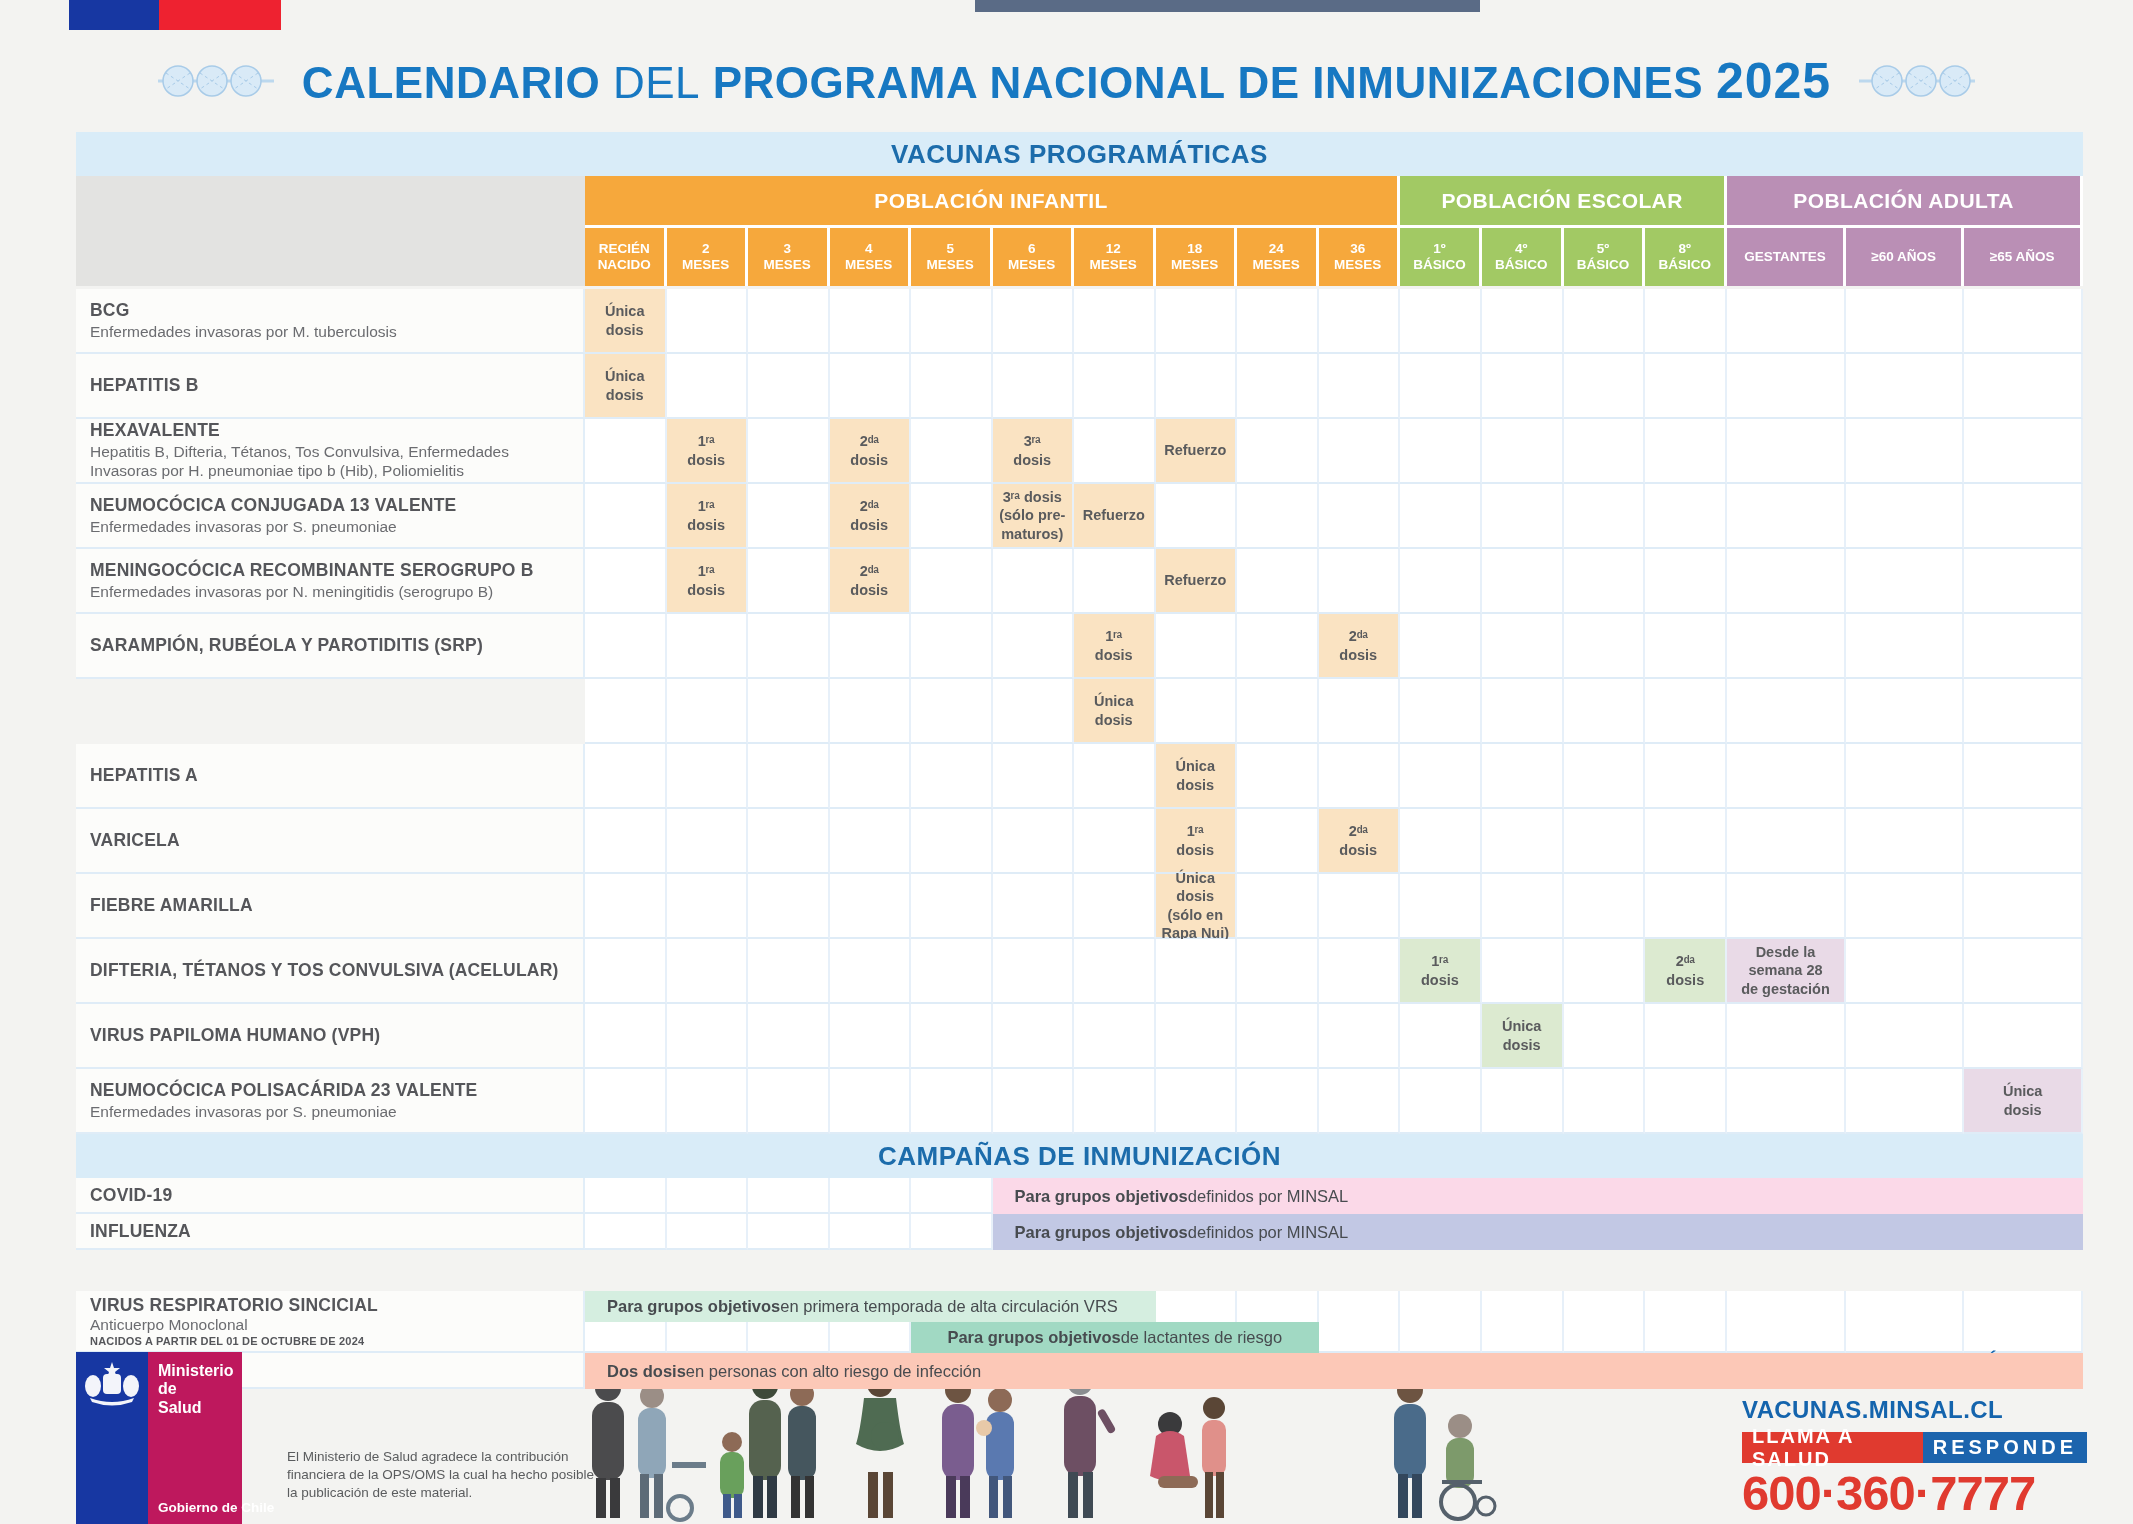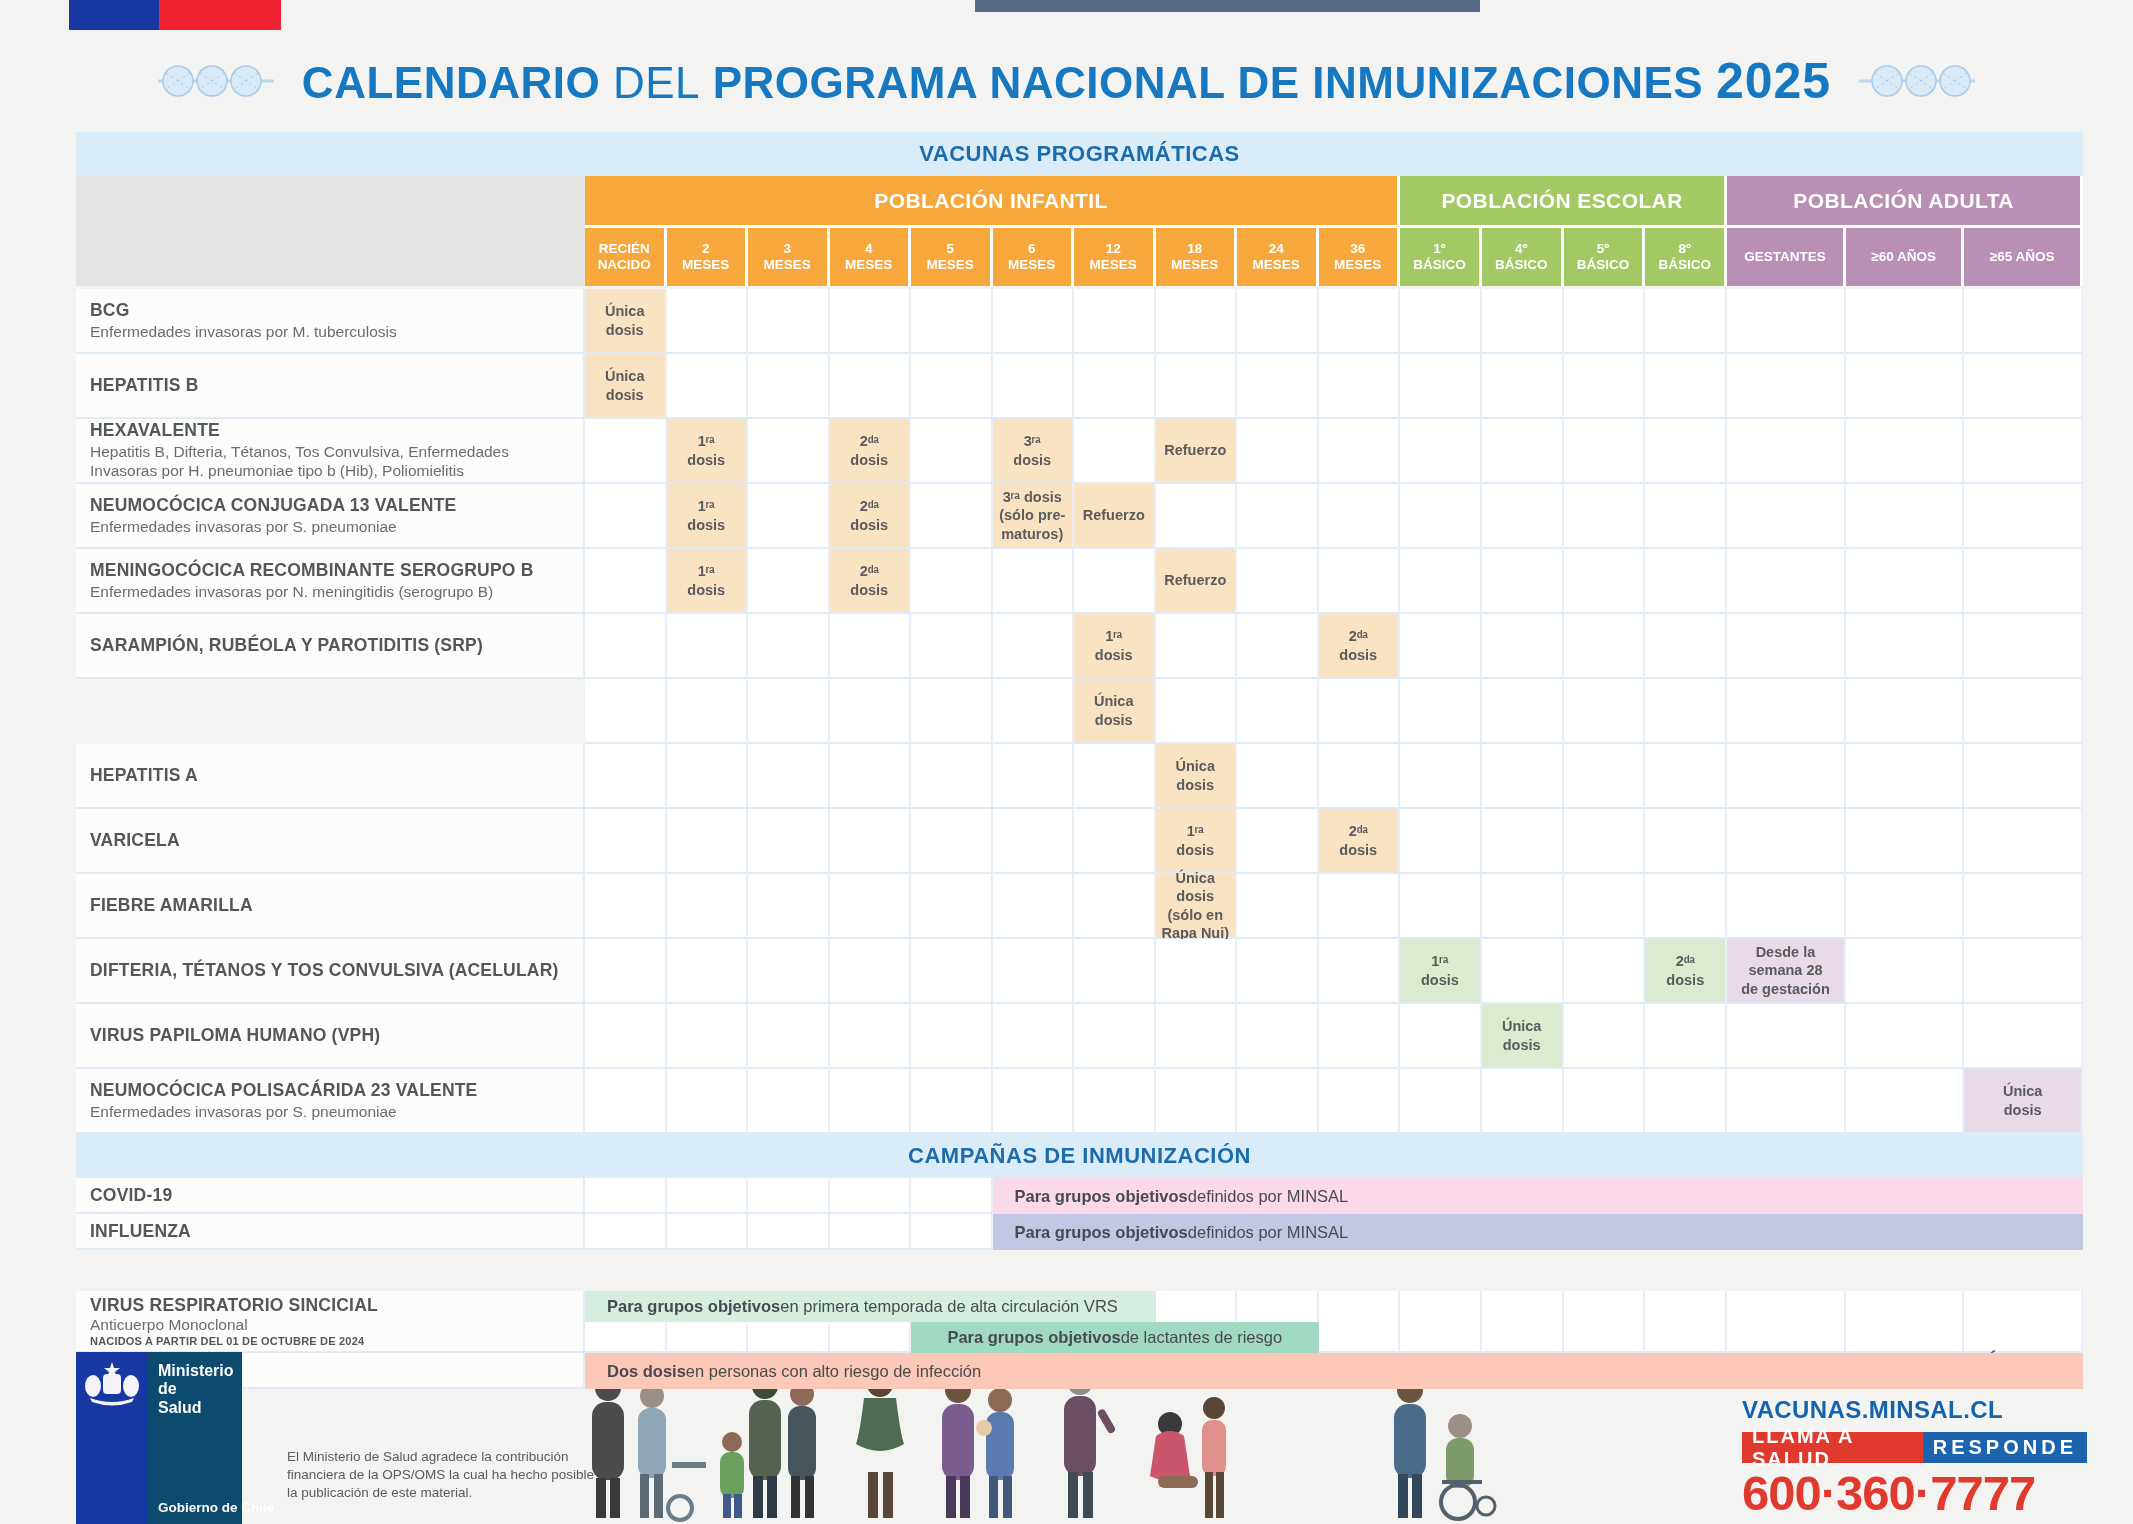--- a/index.html
+++ b/index.html
@@ -15,21 +15,21 @@
   
   .title-row{position:absolute;left:0;top:52px;width:2133px;display:flex;align-items:center;justify-content:center;gap:26px;}
   .title-row h1{margin:0;font-size:44px;color:#1778c2;letter-spacing:.5px;white-space:nowrap;}
   .title-row h1 .b{font-weight:bold;}
   .title-row h1 .l{font-weight:normal;}
   .title-row h1 .y{font-weight:800;font-size:50px;letter-spacing:1px;}
 
   
   .table-wrap{position:absolute;left:76px;top:132px;width:2007px;}
   .section-band{height:44px;background:#d9ecf8;display:flex;align-items:center;justify-content:center;}
-  .section-band span{font-weight:bold;font-size:22px;color:#1c6cab;letter-spacing:.5px;}
+  .section-band span{font-weight:bold;font-size:26px;color:#1c6cab;letter-spacing:.5px;}
   .grid{display:grid;grid-template-columns:509px repeat(10,81.5px) repeat(4,81.8px) repeat(3,118.6px);}
   .header-grid{grid-template-rows:52px 58px;margin-bottom:3px;}
   .corner-cell{background:#e3e3e1;}
   .group-cell{display:flex;align-items:center;justify-content:center;color:#fff;font-weight:bold;font-size:21px;letter-spacing:.4px;border-right:3px solid #fff;border-bottom:3px solid #fff;}
   .age-cell{display:flex;align-items:center;justify-content:center;text-align:center;color:#fff;font-weight:bold;font-size:13.5px;line-height:1.15;white-space:pre-line;border-right:3px solid #fff;}
   .g0{background:#f6a83c;}
   .g1{background:#a2c964;}
   .g2{background:#ba8fb5;}
 
   .t-row{grid-auto-rows:65px;}
@@ -54,21 +54,21 @@
   .band .bb{font-weight:bold;}
   .tone-pink{background:#fbd9e8;}
   .tone-periwinkle{background:#c2c8e4;}
   .tone-mint{background:#d5eee0;}
   .tone-teal{background:#a1d9c3;}
   .tone-salmon{background:#fcc8b7;}
 
   
   .ms-logo{position:absolute;left:76px;top:1352px;width:186px;height:172px;display:flex;}
   .ms-blue{width:72px;background:#1737a2;position:relative;}
-  .ms-red{width:94px;background:#0c4a6e;position:relative;}
+  .ms-red{width:94px;background:#be185d;position:relative;}
   .ms-red .m1{position:absolute;left:10px;top:10px;color:#fff;font-weight:bold;font-size:16px;line-height:1.15;}
   .ms-red .m2{position:absolute;left:10px;bottom:9px;color:#fff;font-weight:bold;font-size:13.5px;white-space:nowrap;}
   .crest{position:absolute;left:6px;top:8px;}
   .credit{position:absolute;left:287px;top:1448px;width:310px;font-size:13.5px;color:#5a5c5e;line-height:1.35;}
   .people{position:absolute;left:580px;top:1350px;}
   .info{position:absolute;left:1742px;top:1350px;width:345px;}
   .info .i1{color:#1464ad;font-weight:bold;font-size:19px;letter-spacing:.2px;}
   .info .i2{color:#1464ad;font-weight:800;font-size:24px;margin-top:2px;letter-spacing:.4px;}
   .call-banner{display:flex;margin-top:8px;height:31px;width:fit-content;}
   .call-red{background:#e03a2f;color:#fff;display:flex;align-items:center;padding:0 10px;font-weight:bold;font-size:20px;letter-spacing:2px;}

